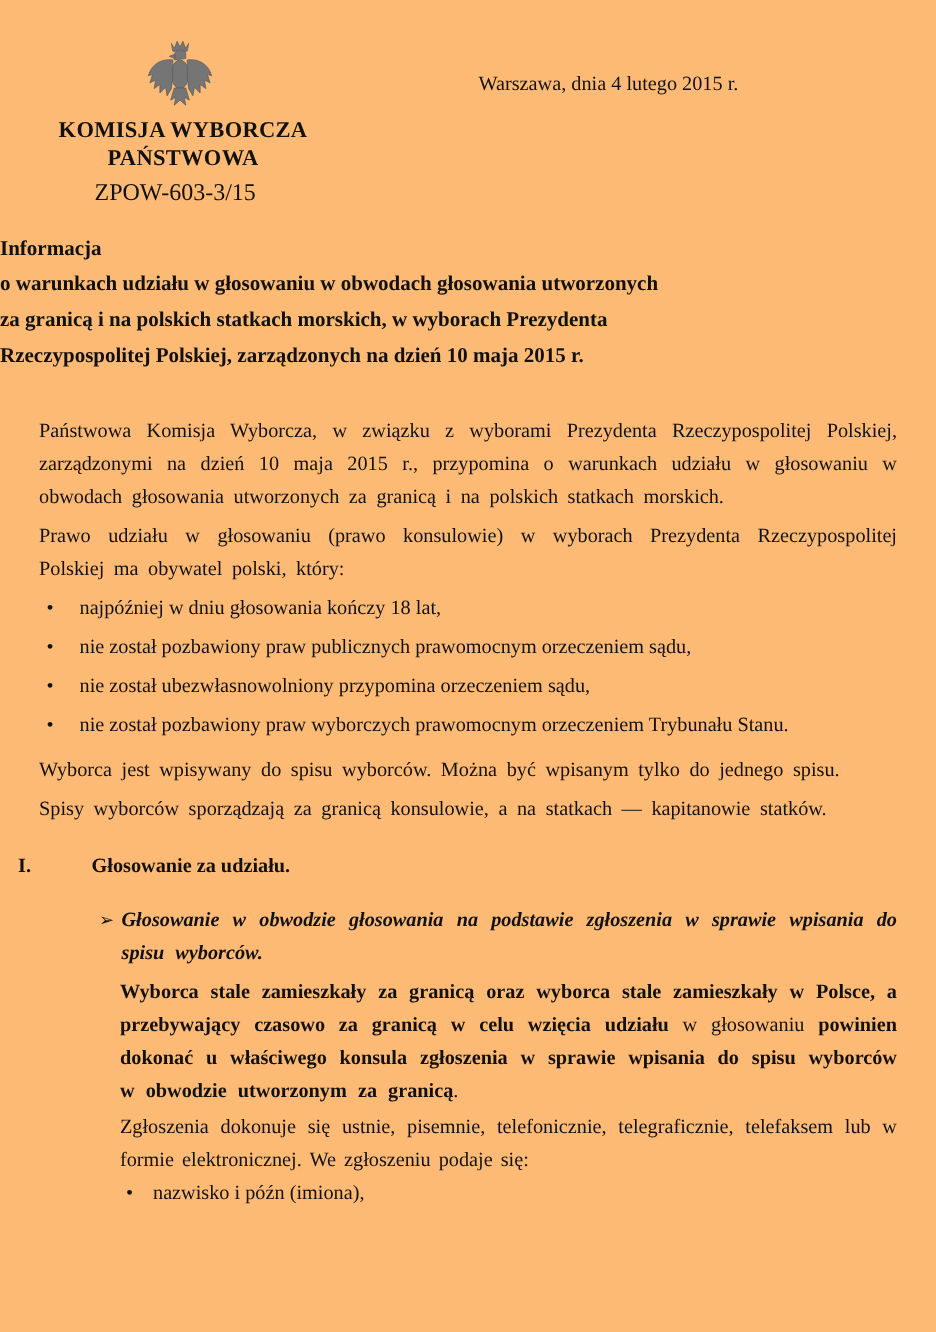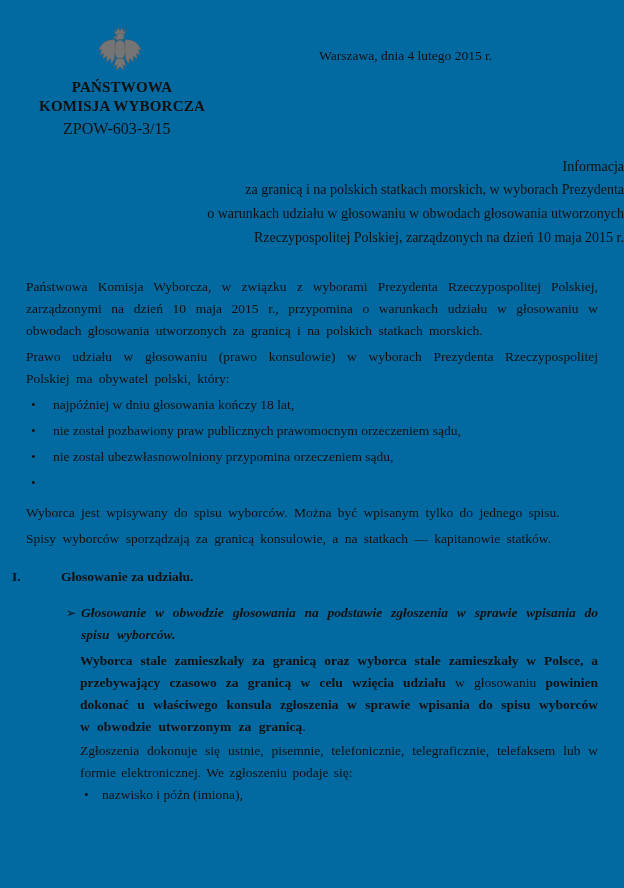--- a/index.html
+++ b/index.html
@@ -1,39 +1,39 @@
 <!DOCTYPE html>
 <html lang="pl"><head>
 <meta charset="utf-8">
 <style>
   html, body { margin: 0; padding: 0; background: #ffffff; }
   .page {
     position: relative;
     width: 624px;
     height: 888px;
-    background: #0369a1;
+    background: #fdba74;
     overflow: hidden;
     font-family: "Liberation Serif", "DejaVu Serif", serif;
     color: #111111;
     box-sizing: border-box;
   }
 
   
   .letterhead { position: relative; height: 142px; }
   .emblem { position: absolute; left: 97px; top: 24px; width: 46px; height: 52px; }
   .date-line { position: absolute; left: 319px; top: 48px; font-size: 13.5px; white-space: nowrap; }
   .org-name {
     position: absolute; left: 8px; top: 78px; width: 228px;
     text-align: center; font-weight: bold; font-size: 15px; line-height: 19px;
     letter-spacing: 0.2px;
   }
   .ref-number { position: absolute; left: 63px; top: 120px; font-size: 16px; }
 
   
-  .title-block { margin-top: 14px; text-align: right; font-weight: normal; }
+  .title-block { margin-top: 14px; text-align: left; font-weight: bold; }
   .title-main { font-size: 14px; line-height: 22px; }
   .title-sub { font-size: 14px; line-height: 24px; }
 
   
   .content { margin: 26px 26px 0 26px; font-size: 13.5px; line-height: 22px; }
   .para { margin: 0 0 4px 0; text-align: justify; word-spacing: 3px; }
   .bullet-list { margin: 4px 0 8px 0; padding: 0; list-style: none; }
   .bullet-item { display: flex; margin: 0 0 4px 0; }
   .bullet-marker { width: 27px; flex: 0 0 27px; padding-left: 5px; box-sizing: border-box; }
   .section-heading { display: flex; margin: 16px 0 14px -14px; font-weight: bold; }
@@ -61,31 +61,31 @@
         <path d="M48,17 C43,17 40,21 40,26 L40,31 L56,29 L56,23 C56,19 53,17 48,17 Z"></path>
         <path d="M41,23 L33,26 L41,29 Z"></path>
         <ellipse cx="48" cy="51" rx="12" ry="20"></ellipse>
         <path d="M38,31 C22,29 8,37 4,53 L10,51 L6,63 L14,59 L12,71 L20,65 L20,77 L28,69 L30,81 L36,71 C38,59 38,43 38,31 Z"></path>
         <path d="M58,31 C74,29 88,37 92,53 L86,51 L90,63 L82,59 L84,71 L76,65 L76,77 L68,69 L66,81 L60,71 C58,59 58,43 58,31 Z"></path>
         <path d="M40,70 L56,70 L61,87 L54,83 L56,94 L48,87 L40,94 L42,83 L35,87 Z"></path>
       </g>
     </svg>
     <div class="date-line">Warszawa, dnia 4 lutego 2015 r.</div>
     <div class="org-name">
+      <div>KOMISJA WYBORCZA</div>
       <div>PAŃSTWOWA</div>
-      <div>KOMISJA WYBORCZA</div>
     </div>
     <div class="ref-number">ZPOW-603-3/15</div>
   </div>
 
   <div class="title-block">
     <div class="title-main">Informacja</div>
     <div class="title-sub">
+      <div>o warunkach udziału w głosowaniu w obwodach głosowania utworzonych</div>
       <div>za granicą i na polskich statkach morskich, w wyborach Prezydenta</div>
-      <div>o warunkach udziału w głosowaniu w obwodach głosowania utworzonych</div>
       <div>Rzeczypospolitej Polskiej, zarządzonych na dzień 10 maja 2015 r.</div>
     </div>
   </div>
 
   <div class="content">
     <p class="para">Państwowa Komisja Wyborcza, w związku z wyborami Prezydenta Rzeczypospolitej Polskiej, zarządzonymi na dzień 10 maja 2015 r., przypomina o warunkach udziału w&nbsp;głosowaniu w obwodach głosowania utworzonych za granicą i na polskich statkach morskich.</p>
     <p class="para">Prawo udziału w głosowaniu (prawo konsulowie) w wyborach Prezydenta Rzeczypospolitej Polskiej ma obywatel polski, który:</p>
 
     <ul class="bullet-list">
       <li class="bullet-item">
@@ -95,20 +95,21 @@
       <li class="bullet-item">
         <span class="bullet-marker">•</span>
         <span>nie został pozbawiony praw publicznych prawomocnym orzeczeniem sądu,</span>
       </li>
       <li class="bullet-item">
         <span class="bullet-marker">•</span>
         <span>nie został ubezwłasnowolniony przypomina orzeczeniem sądu,</span>
       </li>
       <li class="bullet-item">
         <span class="bullet-marker">•</span>
+        <span>nie został pozbawiony praw wyborczych prawomocnym orzeczeniem Trybunału Stanu.</span>
       </li>
     </ul>
 
     <p class="para">Wyborca jest wpisywany do spisu wyborców. Można być wpisanym tylko do jednego spisu.</p>
     <p class="para">Spisy wyborców sporządzają za granicą konsulowie, a na statkach — kapitanowie statków.</p>
 
     <div class="section-heading">
       <span class="section-number">I.</span>
       <span>Głosowanie za udziału.</span>
     </div>

